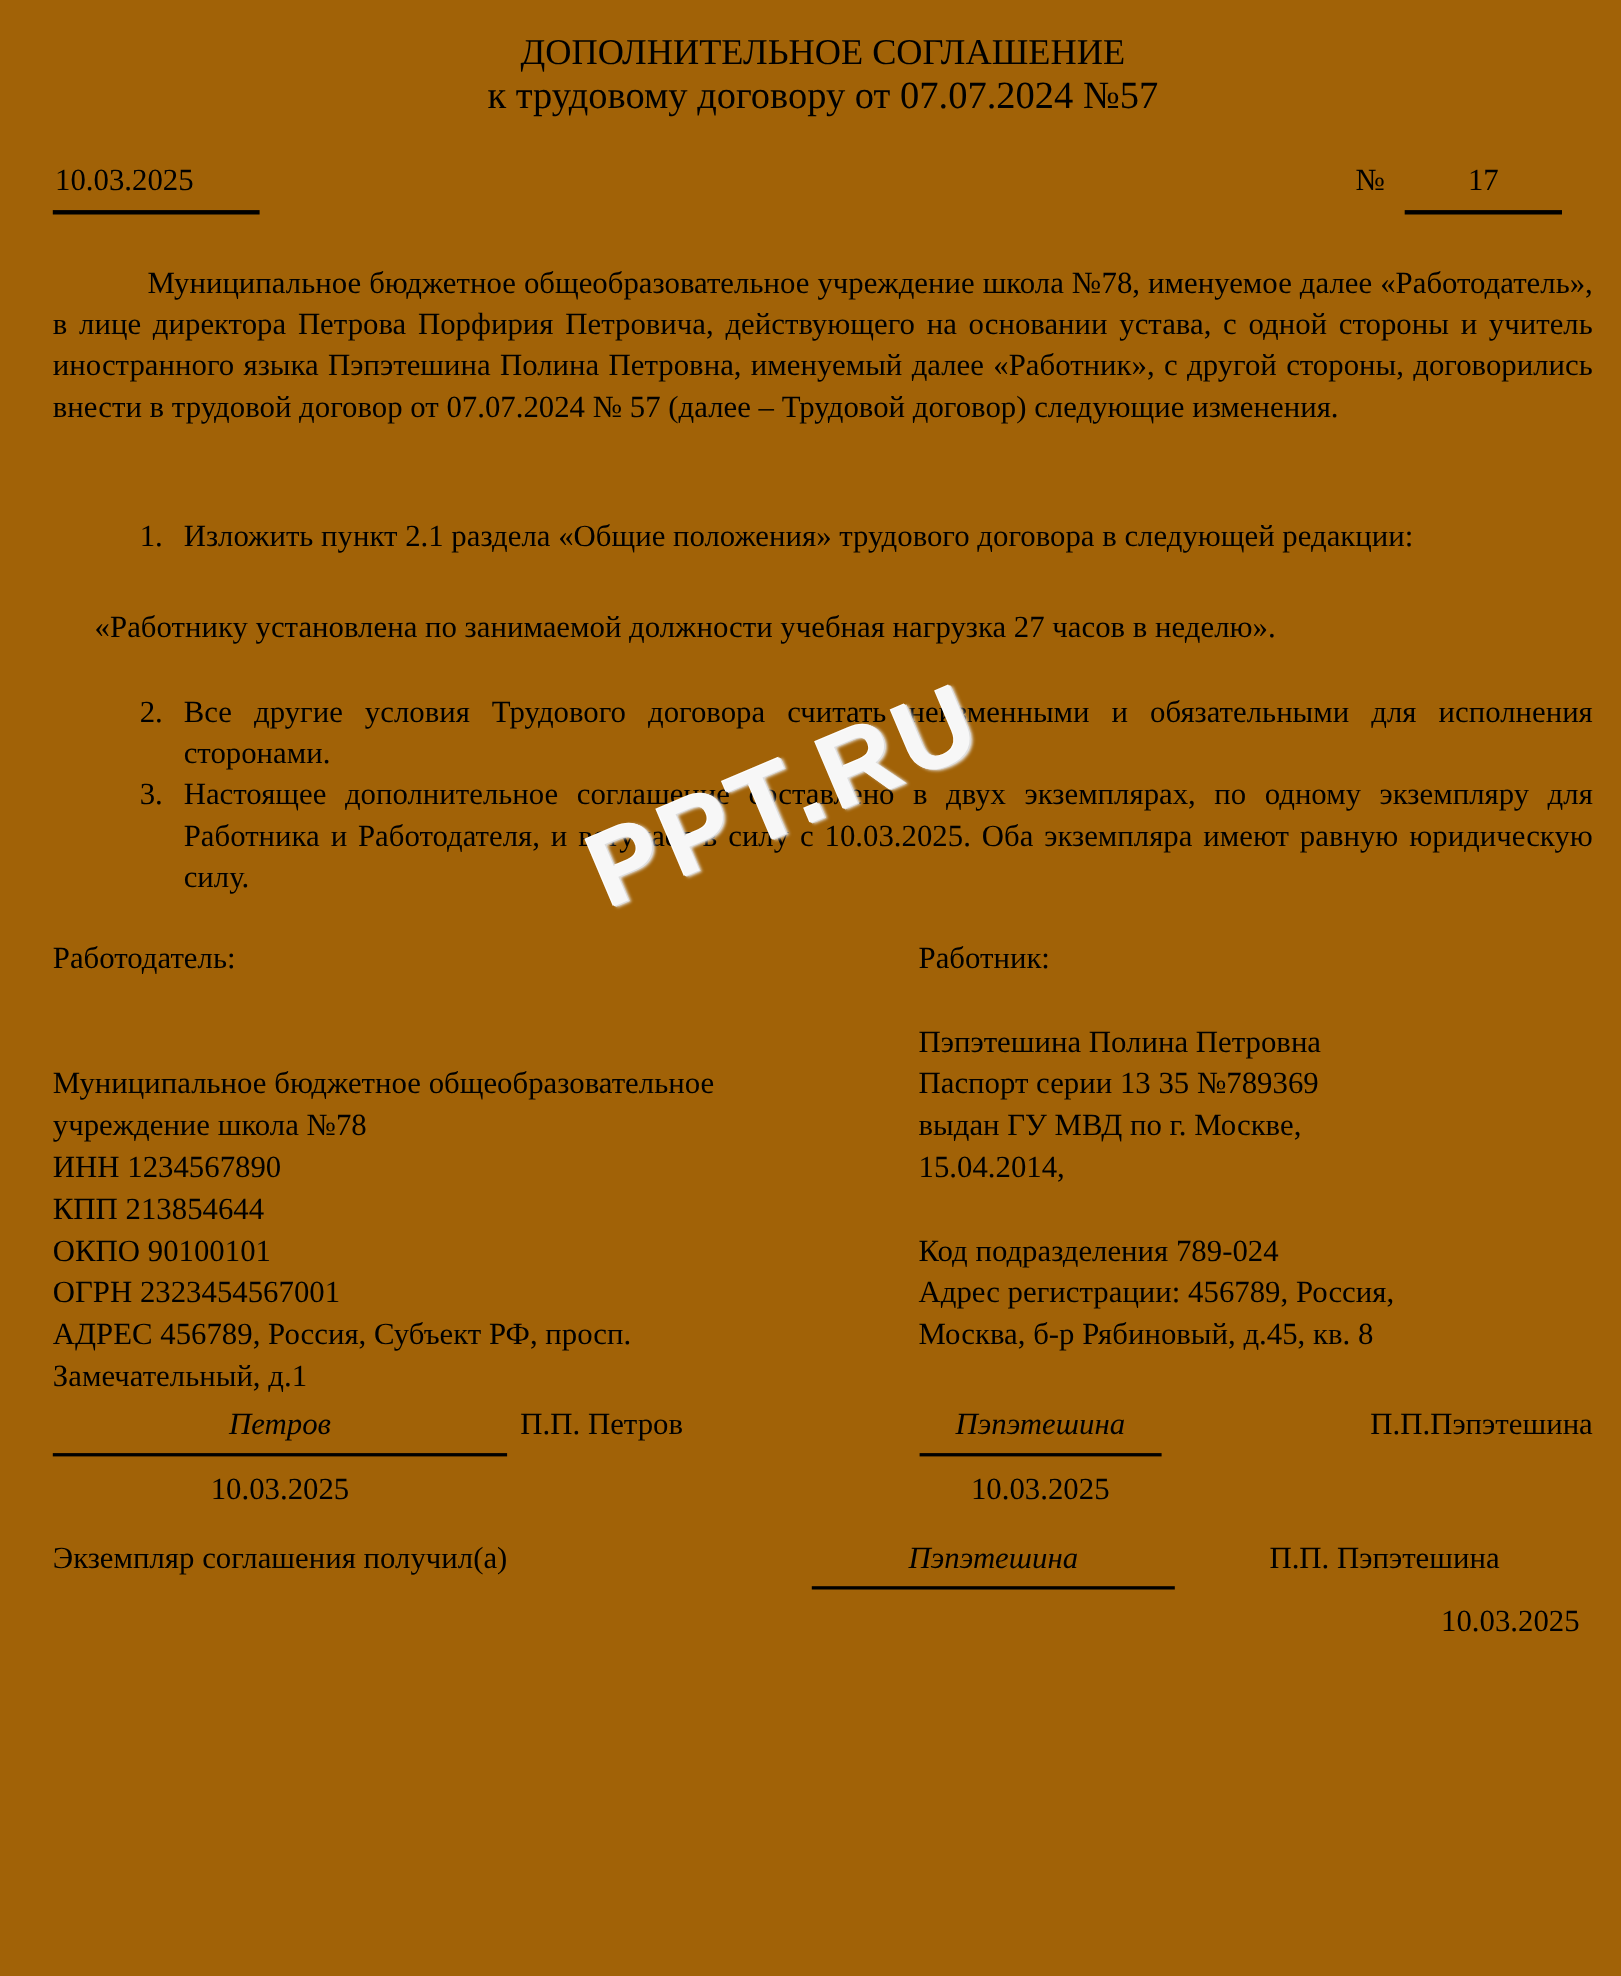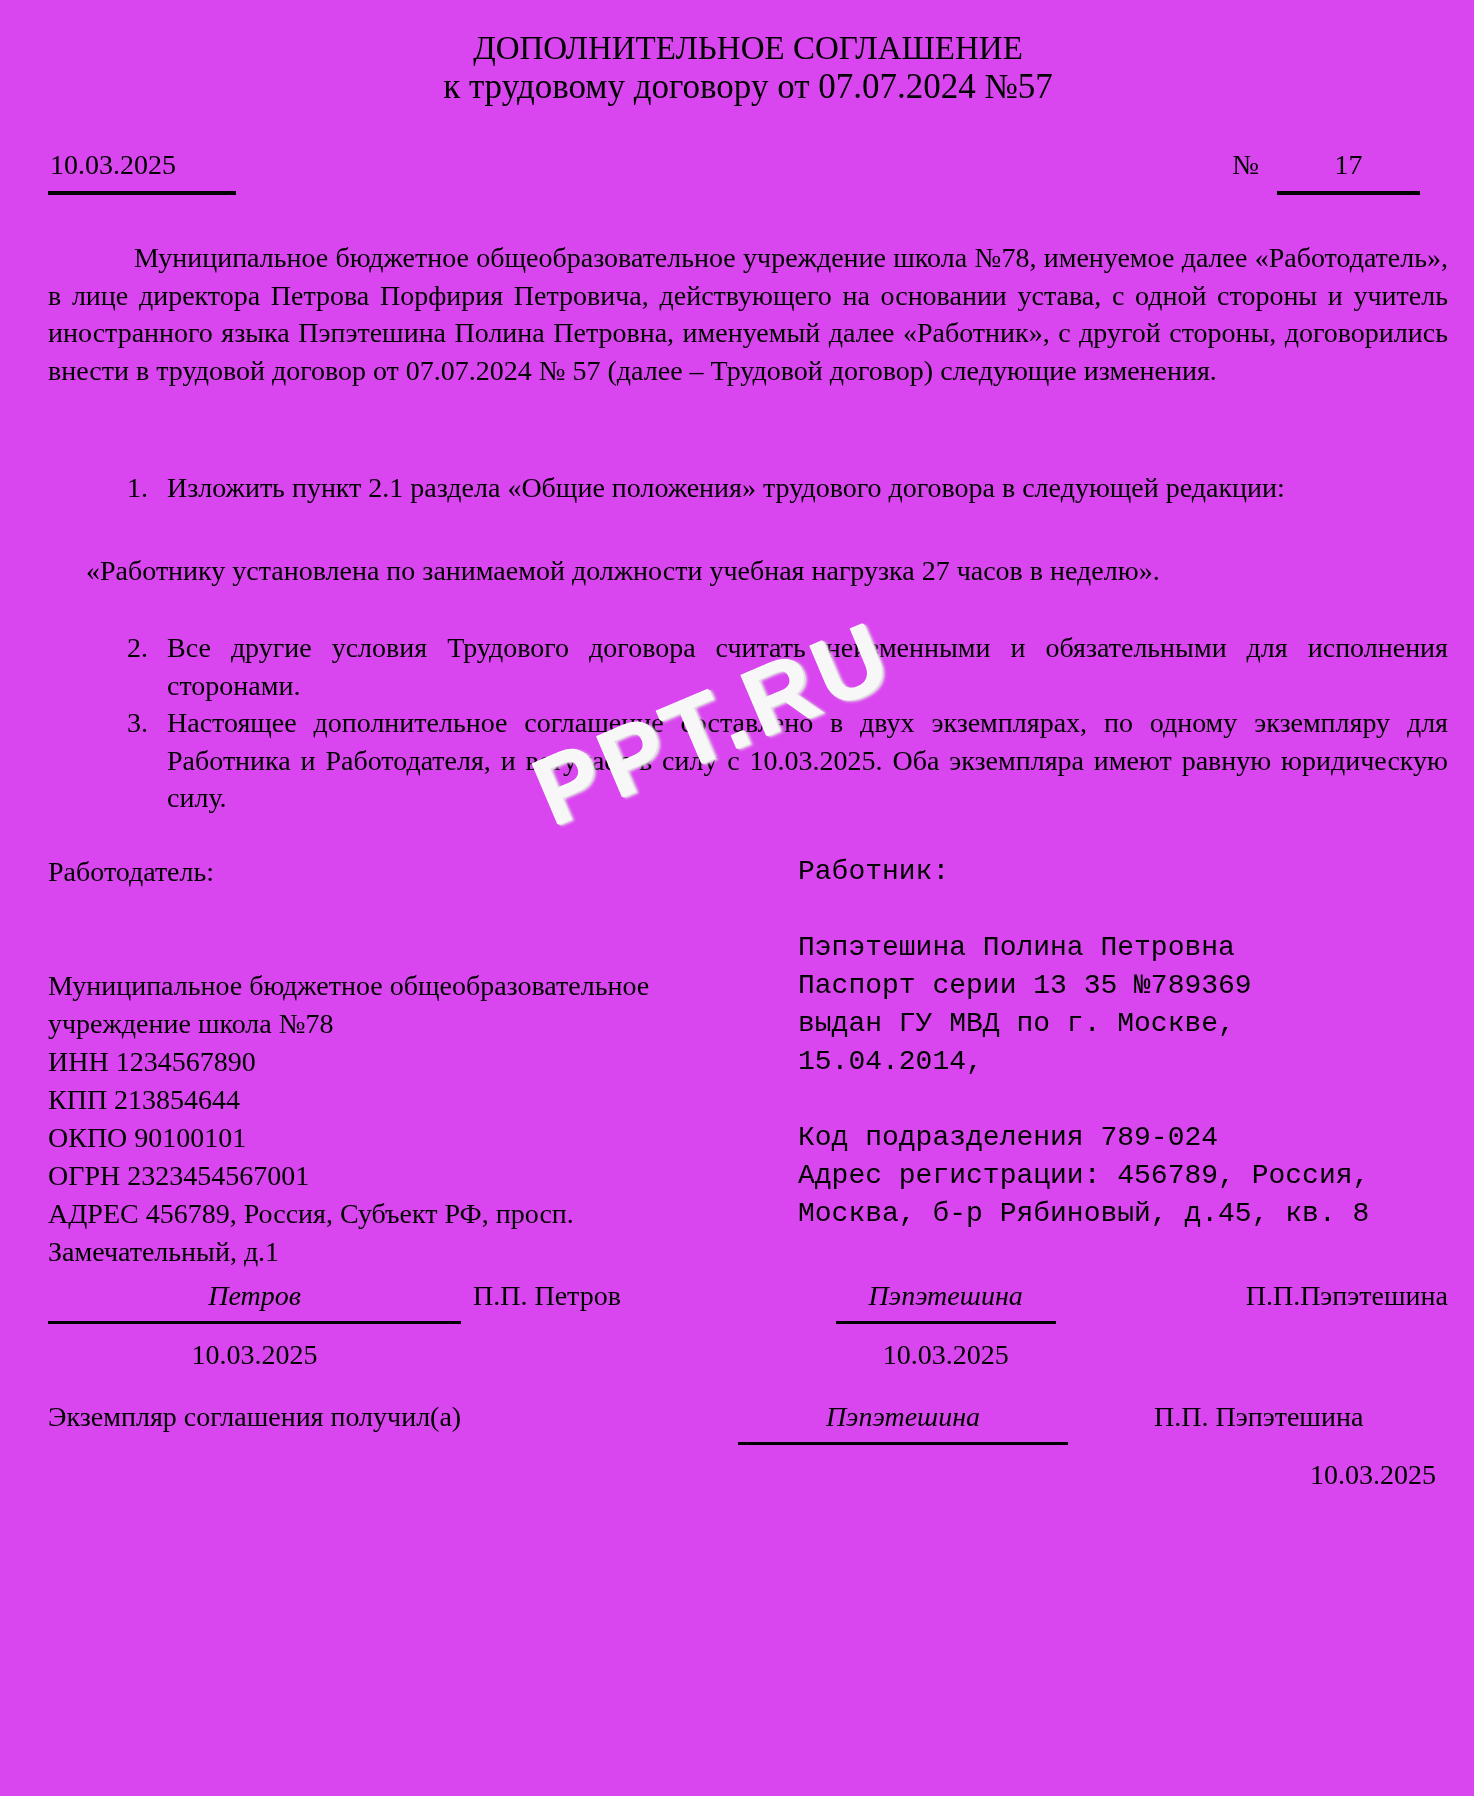--- a/index.html
+++ b/index.html
@@ -1,19 +1,19 @@
 <!DOCTYPE html>
 <html lang="ru"><head>
 <meta charset="utf-8">
 <style>
   html,body{margin:0;padding:0;background:#ffffff;}
   .page{
     position:relative;
     width:1474px;height:1796px;
-    background:#d946ef;color:#000;
+    background:#a16207;color:#000;
     font-family:"Liberation Serif","DejaVu Serif",serif;
     overflow:hidden;
     box-sizing:border-box;
     padding:0 26px 1px 48px;
   }
   .title{ text-align:center; font-size:33px; margin-top:30px; line-height:1.12; }
   .subtitle{ text-align:center; font-size:35px; line-height:1.15; }
 
   .date-row{ display:flex; justify-content:space-between; align-items:flex-start;
              margin-top:42px; font-size:28px; }
@@ -40,21 +40,21 @@
     color:#f7f7f7;
     text-shadow:1px 1px 0 #dedede,-1px -1px 0 #ffffff,2px 2px 3px #e9e9e9;
     transform:rotate(-23deg); transform-origin:left center;
     user-select:none; pointer-events:none;
   }
 
   .req-heading{ text-align:center; margin-top:118px; font-size:28px; }
 
   .cols{ display:flex; margin-top:36px; font-size:28px; line-height:38px; }
   .col-left{ width:680px; }
-  .col-right{ width:593px; margin-left:70px;font-family:Liberation Mono, monospace; }
+  .col-right{ width:593px; margin-left:107px; }
   .sp1{ height:38px; } .sp2{ height:76px; }
   .pos-line{ margin-top:30px; font-size:28px; line-height:38px; }
 
   .sig-row{ display:flex; justify-content:space-between; margin-top:6px; font-size:28px; }
   .sig-pair{ display:flex; align-items:flex-start; }
   .sig-col{ display:flex; flex-direction:column;font-family:Liberation Serif, serif; }
   .sig-script{ text-align:center; font-style:italic; border-bottom:3px solid #000;
                padding-bottom:6px; line-height:38px; }
   .sig-date{ text-align:center; margin-top:12px; line-height:38px; }
   .sig-print{ line-height:38px; }

